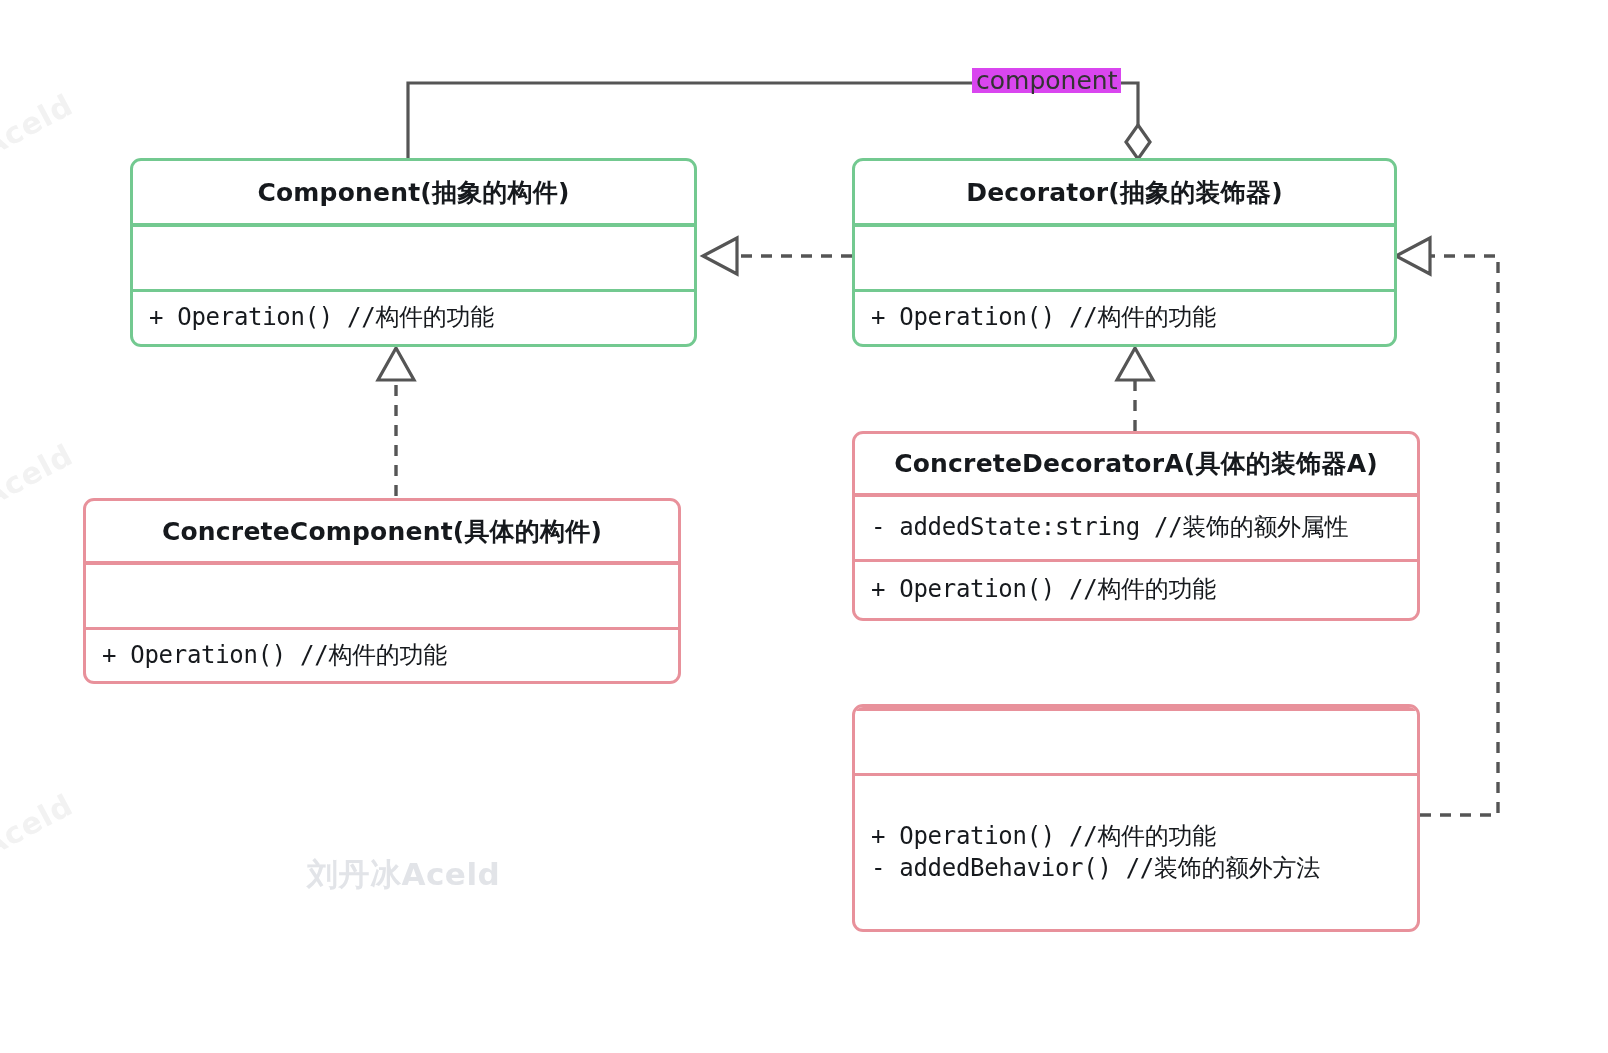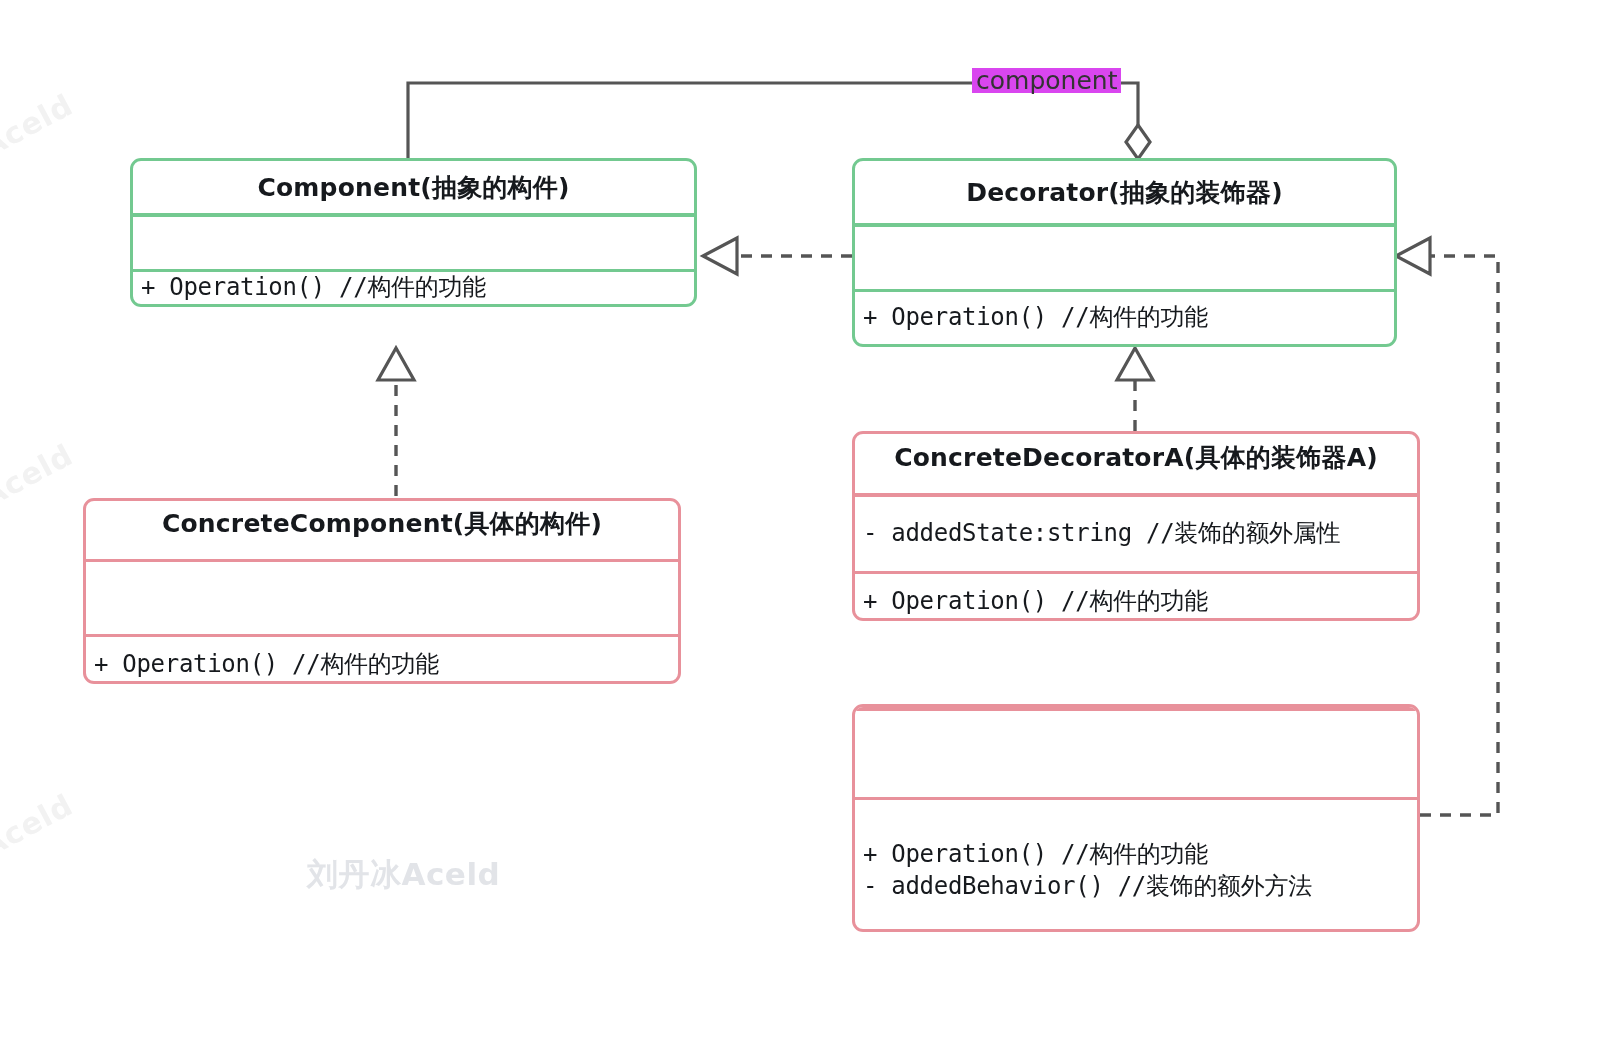--- a/index.html
+++ b/index.html
@@ -96,21 +96,20 @@
     border-width: 3.5px;
     display: flex;
     flex-direction: column;
     overflow: hidden;
   }
   .uml-class.green {
     border-color: #73c990;
   }
   .uml-class.red {
     border-color: #e8919b;
-    gap: 12px;
   }
   .uml-header {
     display: flex;
     align-items: center;
     justify-content: center;
     box-sizing: border-box;
     font-family: "DejaVu Sans", sans-serif;
     font-weight: 700;
     font-size: 25px;
     color: #16191d;
@@ -124,21 +123,21 @@
     flex: none;
   }
   .uml-class.green .uml-sep { background: #73c990; }
   .uml-class.red   .uml-sep { background: #e8919b; }
 
   .uml-section {
     box-sizing: border-box;
     display: flex;
     flex-direction: column;
     justify-content: center;
-    padding-left: 8px;
+    padding-left: 16px;
   }
   .uml-row {
     font-family: "DejaVu Sans Mono", monospace;
     font-size: 24px;
     color: #16191d;
     white-space: nowrap;
     line-height: 1.32;
     letter-spacing: -0.3px;
   }
 </style>
@@ -177,21 +176,21 @@
     </g>
 
     <g>
       <path class="edge-dashed" d="M 1420 815 L 1498 815 L 1498 256 L 1430 256"></path>
       <polygon class="arrow-hollow" points="1396,256 1430,238 1430,274"></polygon>
     </g>
   </svg>
 
   <div class="edge-label" style="left:972px; top:68px;">component</div>
 
-  <div class="uml-class green" style="left:130px; top:158px; width:567px; height:149px;">
+  <div class="uml-class green" style="left:130px; top:158px; width:567px; height:189px;">
     <div class="uml-header" style="height:62px;">Component(抽象的构件)</div>
     <div class="uml-sep"></div>
     <div class="uml-section" style="height:62px;"></div>
     <div class="uml-sep"></div>
     <div class="uml-section" style="flex:1;">
       <div class="uml-row">+ Operation() //构件的功能</div>
     </div>
   </div>
 
   <div class="uml-class green" style="left:852px; top:158px; width:545px; height:189px;">

